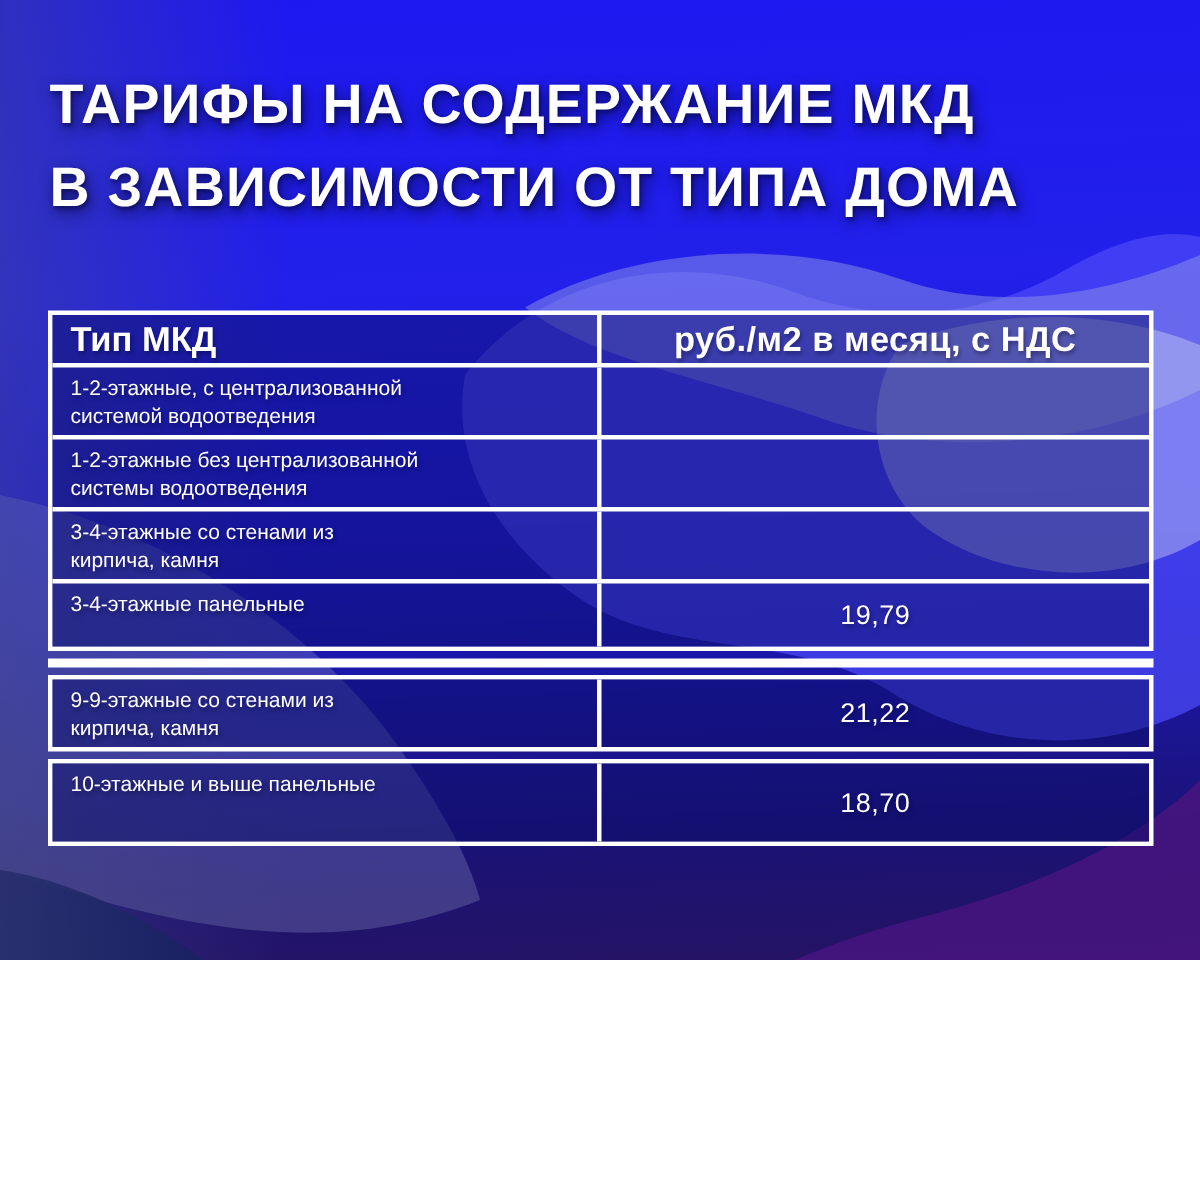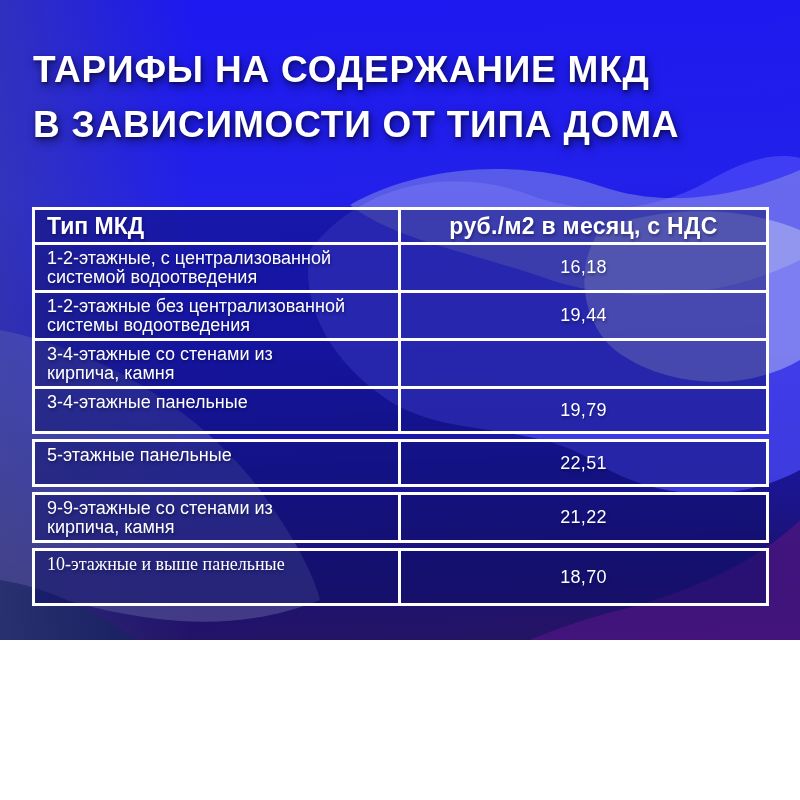--- a/index.html
+++ b/index.html
@@ -22,33 +22,33 @@
   }
   .tbl{
     position:absolute;left:32px;top:207px;width:737px;z-index:3;
     display:flex;flex-direction:column;gap:5px;color:#ffffff;
   }
   .block{border:3px solid #ffffff;}
   .row{display:flex;background:rgba(12,14,105,0.48);}
   .row + .row{border-top:3px solid #ffffff;}
   .cell-label{
     width:366px;box-sizing:border-box;border-right:3px solid #ffffff;
-    padding:4px 12px 3px;font-size:18px;line-height:19px;min-height:42px;
+    padding:4px 12px 3px;font-size:14px;line-height:19px;min-height:42px;
     white-space:pre-line;text-shadow:1px 2px 3px rgba(4,6,45,0.4);
   }
   .cell-value{
     flex:1;display:flex;align-items:center;justify-content:center;
     font-size:18px;letter-spacing:0.3px;text-shadow:1px 2px 3px rgba(4,6,45,0.4);
   }
   .header-row .cell-label{
     font-weight:bold;font-size:23px;min-height:30px;line-height:26px;
     display:flex;align-items:center;white-space:normal;padding:3px 12px;
   }
   .header-row .cell-value{font-weight:bold;font-size:23px;}
-  .row-tall .cell-label{min-height:52px;font-family:Liberation Serif, serif;}
+  .row-tall .cell-label{min-height:52px;}
 </style>
 </head>
 <body>
 
 <div class="stage">
 
   <svg class="waves" viewBox="0 0 800 800" xmlns="http://www.w3.org/2000/svg" aria-hidden="true">
     <path d="M310,250 C360,185 450,165 530,195 C590,217 655,212 710,180 C745,160 775,152 800,158 L800,470 C735,505 655,500 595,462 C530,420 445,440 385,398 C330,360 300,305 310,250 Z" fill="#4b48f7" opacity="0.75"></path>
     <path d="M350,205 C420,165 520,158 600,186 C660,207 730,200 800,170 L800,260 C720,300 620,305 545,278 C470,252 395,240 350,205 Z" fill="#8e93e8" opacity="0.5"></path>
     <path d="M600,230 C660,205 740,205 800,230 L800,360 C740,395 660,385 615,350 C580,320 575,265 600,230 Z" fill="#c9cef5" opacity="0.45"></path>
@@ -67,42 +67,36 @@
   <div class="tbl">
 
     <div class="block">
       <div class="row header-row">
         <div class="cell-label">Тип МКД</div>
         <div class="cell-value">руб./м2 в месяц, с НДС</div>
       </div>
       <div class="row">
         <div class="cell-label">1-2-этажные, с централизованной
 системой водоотведения</div>
-        <div class="cell-value">16,18</div>
       </div>
       <div class="row">
         <div class="cell-label">1-2-этажные без централизованной
 системы водоотведения</div>
-        <div class="cell-value">19,44</div>
       </div>
       <div class="row">
         <div class="cell-label">3-4-этажные со стенами из
 кирпича, камня</div>
       </div>
       <div class="row">
         <div class="cell-label">3-4-этажные панельные</div>
         <div class="cell-value">19,79</div>
       </div>
     </div>
 
     <div class="block">
-      <div class="row">
-        <div class="cell-label">5-этажные панельные</div>
-        <div class="cell-value">22,51</div>
-      </div>
     </div>
 
     <div class="block">
       <div class="row">
         <div class="cell-label">9-9-этажные со стенами из
 кирпича, камня</div>
         <div class="cell-value">21,22</div>
       </div>
     </div>
 

